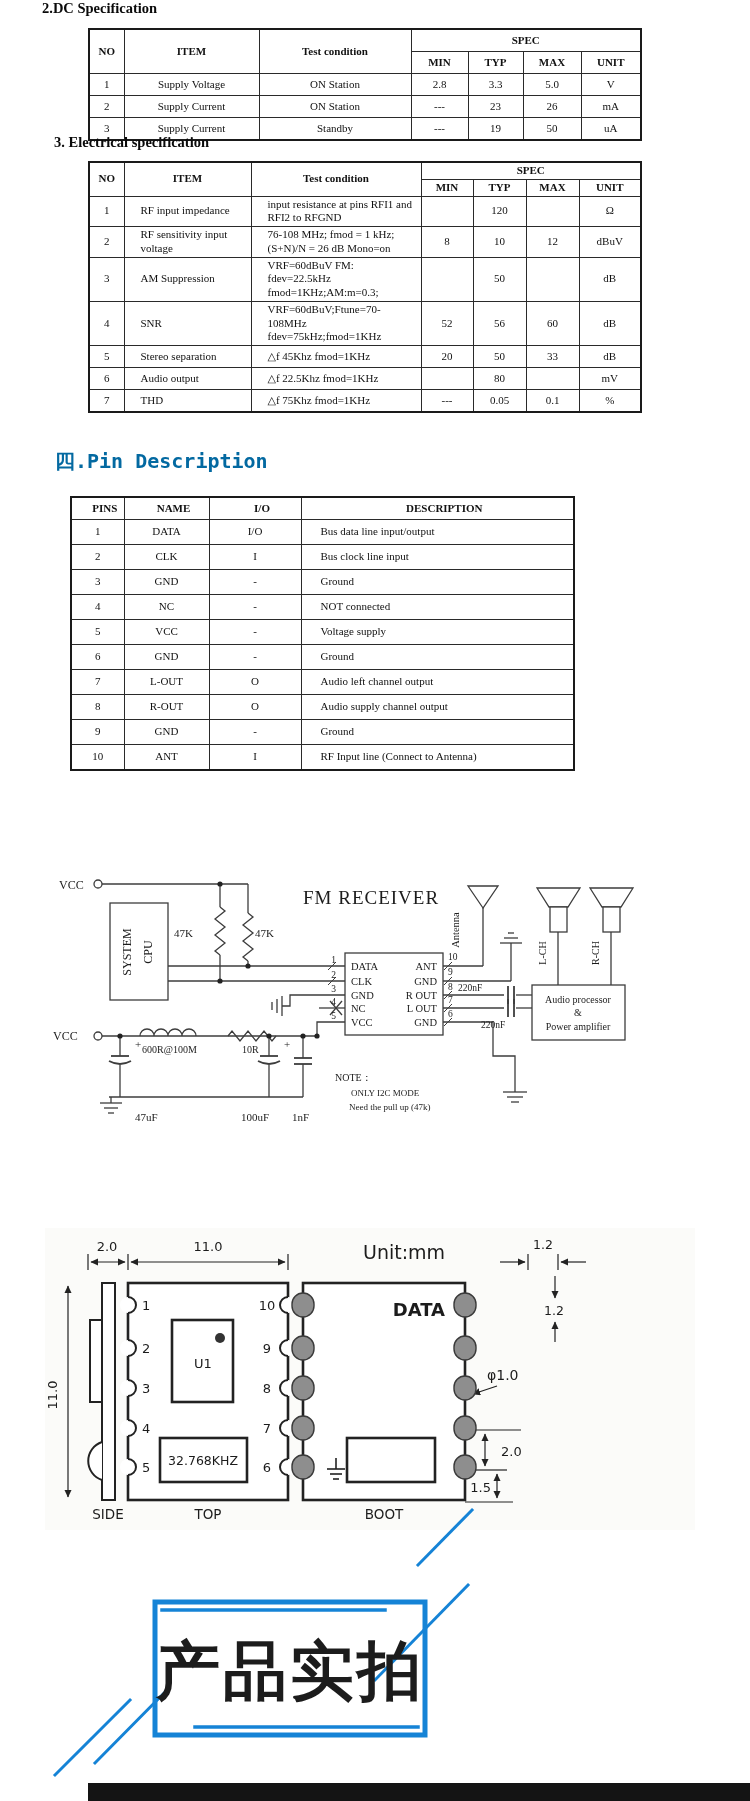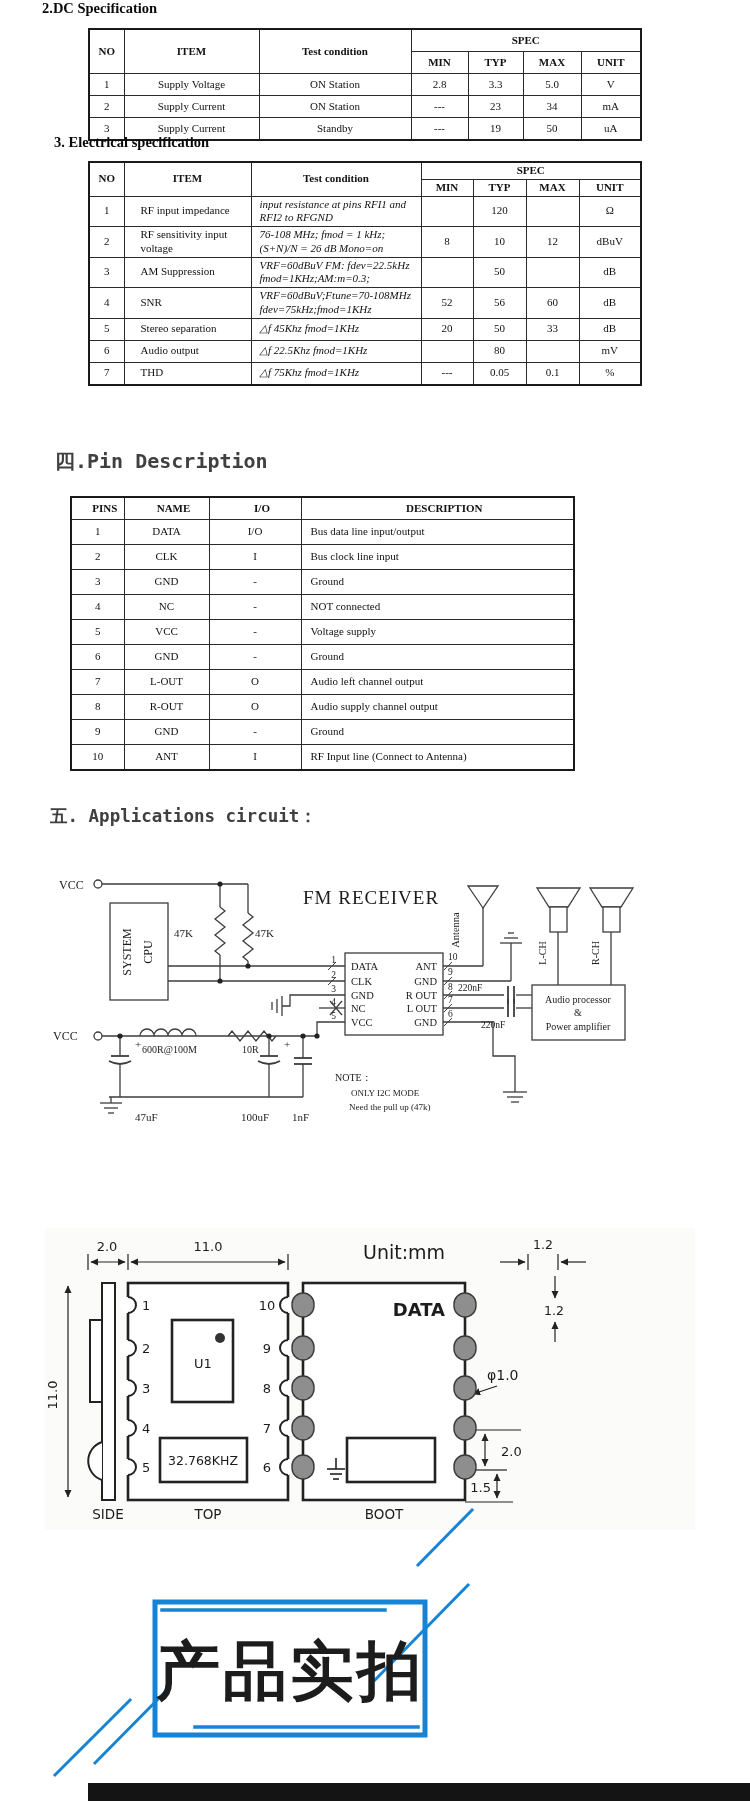--- a/index.html
+++ b/index.html
@@ -1,32 +1,32 @@
 <!DOCTYPE html>
 <html><head>
 <meta charset="utf-8">
 <style>
   html,body { margin:0; padding:0; background:#fff; }
   .page { position:relative; width:750px; height:1801px; background:#ffffff; overflow:hidden;
           font-family:"Liberation Serif", serif; color:#111; }
   .abs { position:absolute; }
   .h-serif { font-family:"Liberation Serif", serif; font-weight:bold; font-size:14.5px; color:#0a0a0a; }
-  .h-mono  { font-family:"DejaVu Sans Mono", monospace; font-weight:bold; color:#404040; }
+  .h-mono  { font-family:"DejaVu Sans Mono", monospace; font-weight:bold; color:#0369a1; }
   table { border-collapse:collapse; table-layout:fixed; font-family:"Liberation Serif", serif;
           font-size:11px; color:#111; border:2px solid #1a1a1a; background:#fff; }
   th,td { border:1px solid #2a2a2a; text-align:center; padding:1px 2px; line-height:1.25; overflow:hidden; }
   th { font-weight:bold; font-size:11px; }
   .dc-table td { height:19px; }
   .dc-table th { height:19px; }
   .elec-table td { height:19px; }
   .elec-table td:nth-child(2) { text-align:left; padding-left:16px; }
-  .elec-table td:nth-child(3) { text-align:left; padding-left:8px;font-style:italic; }
+  .elec-table td:nth-child(3) { text-align:left; padding-left:16px; }
   .pin-table th { height:19px;padding-left:16px; }
   .pin-table td { height:22px; }
-  .pin-table td:nth-child(4) { text-align:left; padding-left:9px; }
+  .pin-table td:nth-child(4) { text-align:left; padding-left:19px; }
   svg text { fill:#1c1c1c; }
   .blackbar { background:#141414; }
 </style>
 </head>
 <body>
 
 <div class="page">
 
   <div class="abs h-serif" style="left:42px; top:0px;">2.DC Specification</div>
   <table class="dc-table abs" style="left:88px; top:28px; width:552px;">
@@ -62,21 +62,21 @@
           <td>3.3</td>
           <td>5.0</td>
           <td>V</td>
         </tr>
         <tr>
           <td>2</td>
           <td>Supply Current</td>
           <td>ON Station</td>
           <td>---</td>
           <td>23</td>
-          <td>34</td>
+          <td>26</td>
           <td>mA</td>
         </tr>
         <tr>
           <td>3</td>
           <td>Supply Current</td>
           <td>Standby</td>
           <td>---</td>
           <td>19</td>
           <td>50</td>
           <td>uA</td>
@@ -249,21 +249,20 @@
         </tr>
         <tr>
           <td>10</td>
           <td>ANT</td>
           <td>I</td>
           <td>RF Input line (Connect to Antenna)</td>
         </tr>
       </tbody>
   </table>
 
-  <div class="abs h-mono" style="left:50px; top:804px; font-size:17.5px;">五. Applications circuit：</div>
 
   <svg class="abs" style="left:45px; top:840px;" width="600" height="292" viewBox="0 0 600 292">
     <g stroke="#3d3d3d" stroke-width="1.3" fill="none">
 
       <g>
         <circle cx="53" cy="44" r="4" f="" fill="#fff"></circle>
         <line x1="57" y1="44" x2="203" y2="44"></line>
       </g>
       <g>
         <line x1="175" y1="44" x2="175" y2="67"></line>

